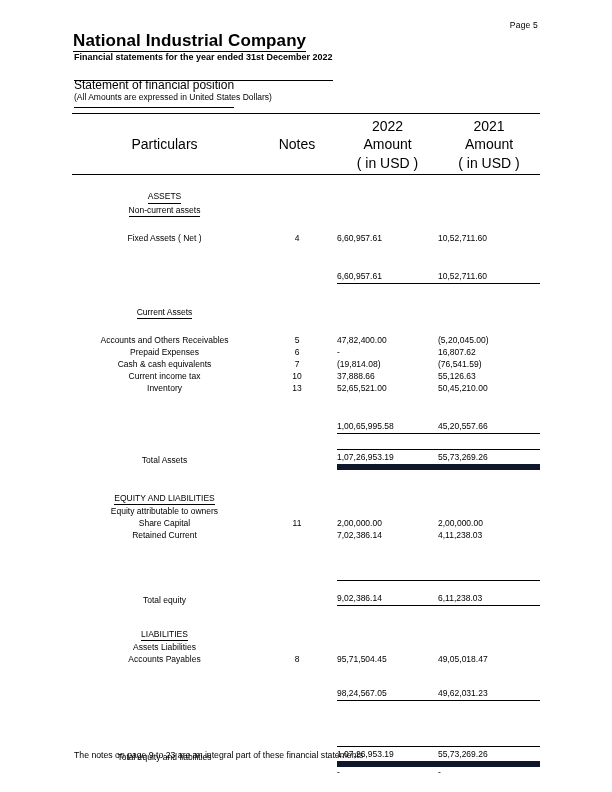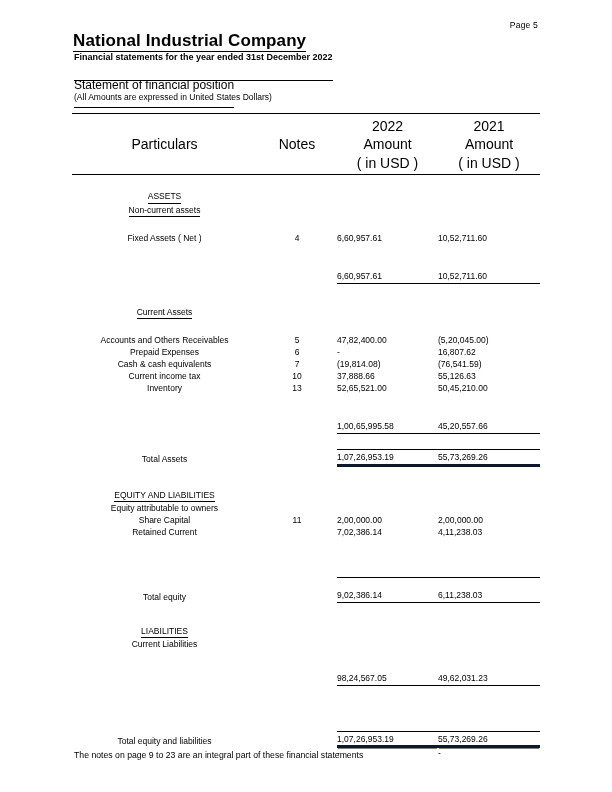--- a/index.html
+++ b/index.html
@@ -113,21 +113,21 @@
 
   
   tr.sp-3 td  { height: 4px;  }
   tr.sp-6 td  { height: 7px;  }
   tr.sp-10 td { height: 11px; }
   tr.sp-14 td { height: 15px; }
 
   
   .rule-top    { border-top: 1px solid #000; }
   .rule-bottom { border-bottom: 1px solid #000; }
-  .rule-double { border-bottom: 3px solid #0f172a; box-shadow: 0 2.5px 0 -1px #000; }
+  .rule-double { border-bottom: 6px solid #0f172a; box-shadow: 0 2.5px 0 -1px #000; }
 
   td.amt.rule-top    { padding-top: 1px; }
   td.amt.rule-bottom { padding-bottom: 1px; }
 
   
   tr.dash td { height: 11px; line-height: 11px; }
 
   
   .footer {
     position: absolute;
@@ -380,24 +380,30 @@
 
         <tr class="row">
           <td class="particulars">
             <span class="section-head">LIABILITIES</span>
           </td>
           <td class="note"></td>
           <td class="amt"></td>
           <td class="amt"></td>
         </tr>
         <tr class="row">
-          <td class="particulars">Current Liabilities</td>
-          <td class="note"></td>
-          <td class="amt"></td>
-          <td class="amt"></td>
+          <td class="particulars">Assets Liabilities</td>
+          <td class="note"></td>
+          <td class="amt"></td>
+          <td class="amt"></td>
+        </tr>
+        <tr class="row">
+          <td class="particulars">Accounts Payables</td>
+          <td class="note">8</td>
+          <td class="amt">95,71,504.45</td>
+          <td class="amt">49,05,018.47</td>
         </tr>
 
         <tr class="sp-14">
             <td colspan="4"></td>
           </tr>
         <tr class="sp-6">
             <td colspan="4"></td>
           </tr>
 
         <tr class="row">

